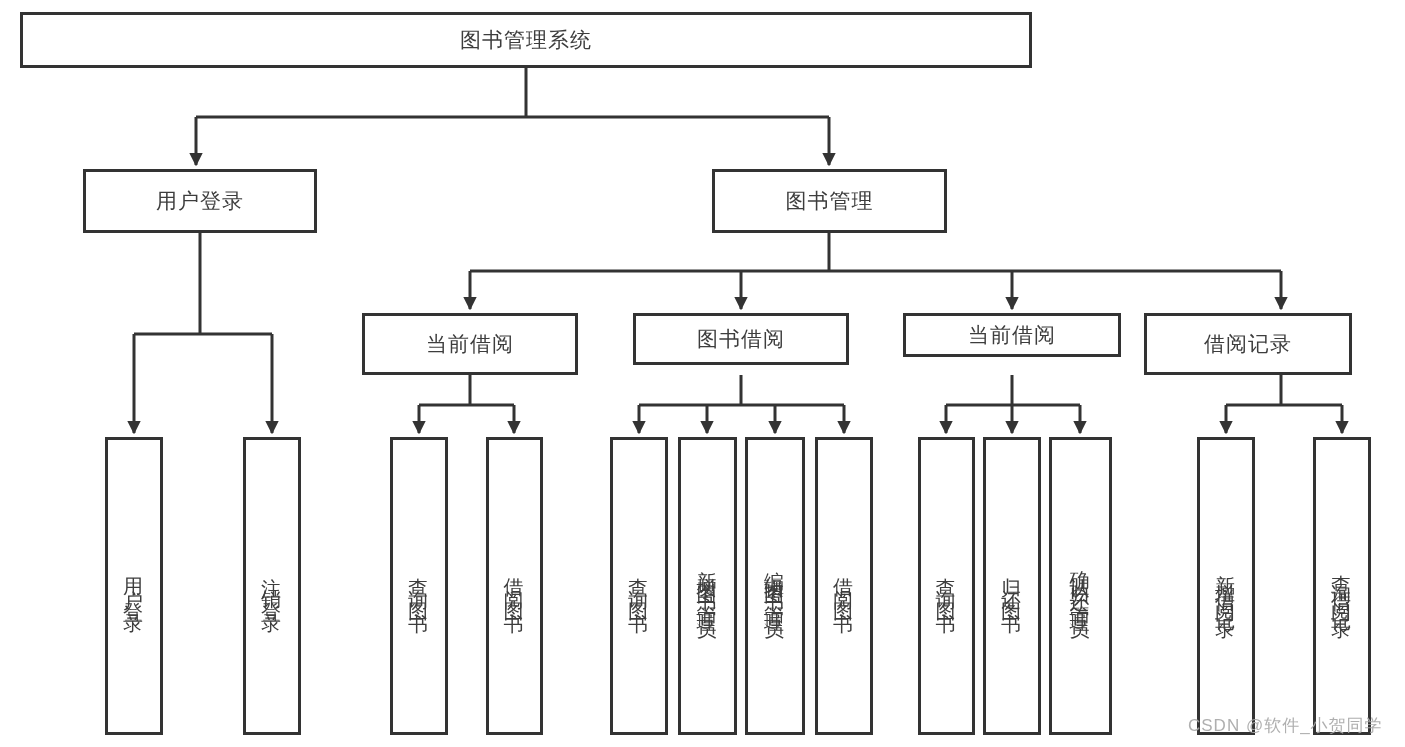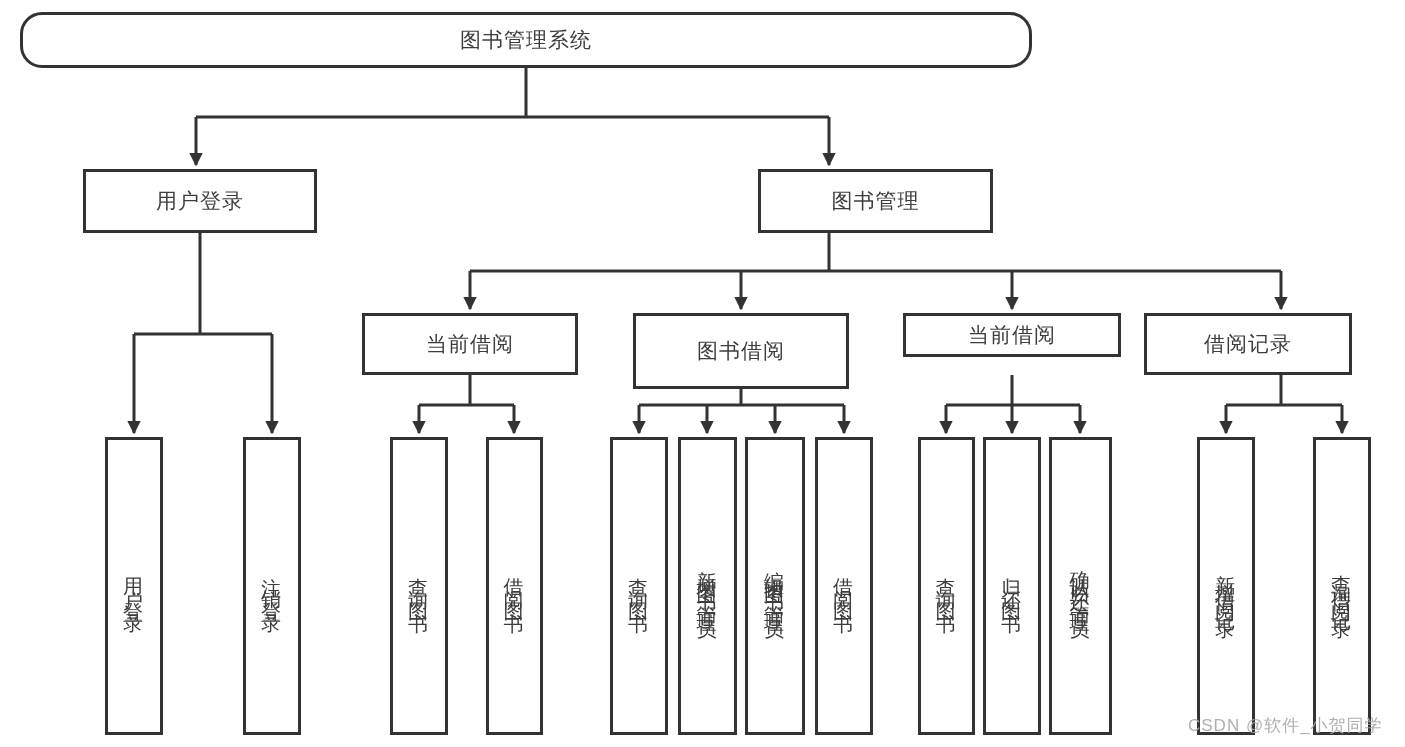--- a/index.html
+++ b/index.html
@@ -106,27 +106,27 @@
       <line x1="946" y1="405" x2="946" y2="433" marker-end="url(#arrow)"></line>
       <line x1="1012" y1="405" x2="1012" y2="433" marker-end="url(#arrow)"></line>
       <line x1="1080" y1="405" x2="1080" y2="433" marker-end="url(#arrow)"></line>
 
       <path d="M1281 375 V405 M1226 405 H1342"></path>
       <line x1="1226" y1="405" x2="1226" y2="433" marker-end="url(#arrow)"></line>
       <line x1="1342" y1="405" x2="1342" y2="433" marker-end="url(#arrow)"></line>
     </g>
   </svg>
 
-  <div class="hnode" style="left:20px; top:12px; width:1012px; height:56px;border-radius:22px;">图书管理系统</div>
+  <div class="hnode" style="left:20px; top:12px; width:1012px; height:56px;">图书管理系统</div>
 
   <div class="hnode" style="left:83px; top:169px; width:234px; height:64px;">用户登录</div>
-  <div class="hnode" style="left:712px; top:169px; width:235px; height:64px;margin-left:46px;">图书管理</div>
+  <div class="hnode" style="left:712px; top:169px; width:235px; height:64px;">图书管理</div>
 
   <div class="hnode" style="left:362px; top:313px; width:216px; height:62px;">当前借阅</div>
-  <div class="hnode" style="left:633px; top:313px; width:216px; height:76px;">图书借阅</div>
+  <div class="hnode" style="left:633px; top:313px; width:216px; height:52px;">图书借阅</div>
   <div class="hnode" style="left:903px; top:313px; width:218px; height:44px;">当前借阅</div>
   <div class="hnode" style="left:1144px; top:313px; width:208px; height:62px;">借阅记录</div>
 
   <div class="vnode" style="left:105px;">用户登录</div>
   <div class="vnode" style="left:243px;">注销登录</div>
 
   <div class="vnode" style="left:390px;">查询图书</div>
   <div class="vnode" style="left:486px; width:57px;">借阅图书</div>
 
   <div class="vnode" style="left:610px;">查询图书</div>

